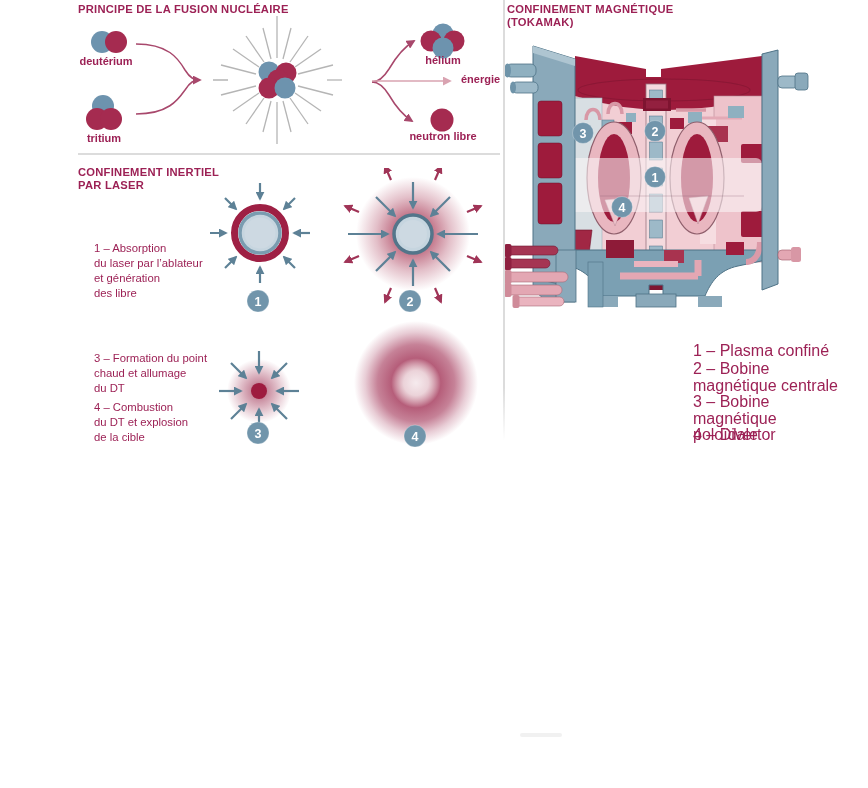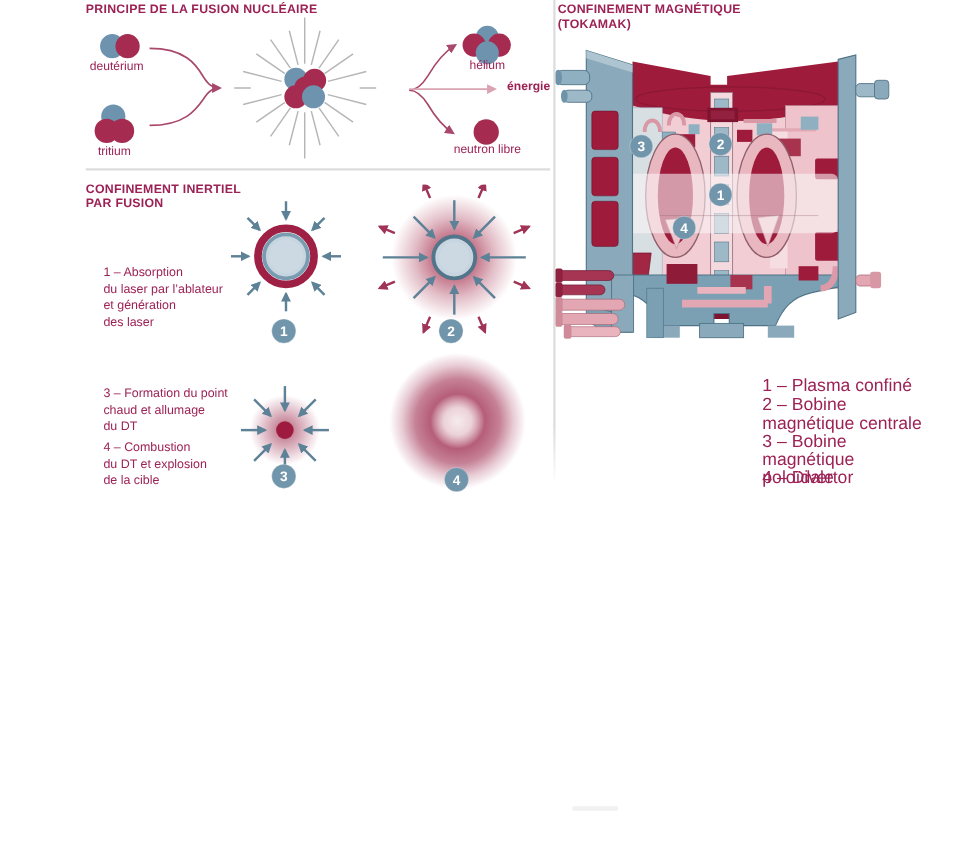--- a/index.html
+++ b/index.html
@@ -1,21 +1,21 @@
 <!DOCTYPE html>
 <html><head>
 <meta charset="utf-8">
 <style>
   html,body{margin:0;padding:0;background:#fff;}
   .canvas{position:relative;width:868px;height:788px;background:#ffffff;overflow:hidden;
           font-family:"Liberation Sans",sans-serif;border-radius:31px;}
   .abs{position:absolute;}
   .sec-title{position:absolute;color:#9c2155;font-weight:bold;font-size:11.2px;
              line-height:13px;letter-spacing:.25px;white-space:nowrap;}
-  .flabel{position:absolute;color:#9c2155;font-weight:normal;font-size:11px;
+  .flabel{position:absolute;color:#9c2155;font-weight:bold;font-size:11px;
           transform:translateX(-50%);white-space:nowrap;}
   .flabel-left{position:absolute;color:#9c2155;font-weight:bold;font-size:11px;white-space:nowrap;text-align:right;}
   .step{position:absolute;left:94px;width:170px;color:#9c2155;font-size:11.3px;line-height:15px;}
   .legend-item{position:absolute;left:693px;width:150px;color:#9c2155;font-size:16px;line-height:16.5px;}
   .divider-h{position:absolute;left:78px;top:153px;width:422px;height:2px;background:#dcdcdc;}
   .divider-v{position:absolute;left:503px;top:0;width:2px;height:440px;
              background:linear-gradient(#dcdcdc 88%,rgba(220,220,220,0));}
   .smudge{position:absolute;left:520px;top:733px;width:42px;height:4px;background:#f1f1f1;border-radius:2px;}
   .badge circle{fill:#7195ab;stroke:rgba(255,255,255,.35);stroke-width:.8;}
   .badge text{fill:#ffffff;font-weight:bold;font-size:12.5px;text-anchor:middle;
@@ -108,28 +108,28 @@
   </svg>
 
   <div class="flabel" style="left:106px;top:55px"><span>deutérium</span></div>
   <div class="flabel" style="left:104px;top:132px"><span>tritium</span></div>
   <div class="flabel" style="left:443px;top:54px"><span>hélium</span></div>
   <div class="flabel-left" style="left:461px;top:73px"><span>énergie</span></div>
   <div class="flabel" style="left:443px;top:130px"><span>neutron libre</span></div>
 
   <div class="sec-title" style="left:78px;top:166px">
     <div>CONFINEMENT INERTIEL</div>
-    <div>PAR FUSION</div>
+    <div>PAR LASER</div>
   </div>
 
   <div class="step" style="top:241px">
     <div>1 – Absorption</div>
     <div>du laser par l’ablateur</div>
     <div>et génération</div>
-    <div>des laser</div>
+    <div>des libre</div>
   </div>
   <div class="step" style="top:351px">
     <div>3 – Formation du point</div>
     <div>chaud et allumage</div>
     <div>du DT</div>
   </div>
   <div class="step" style="top:400px">
     <div>4 – Combustion</div>
     <div>du DT et explosion</div>
     <div>de la cible</div>

